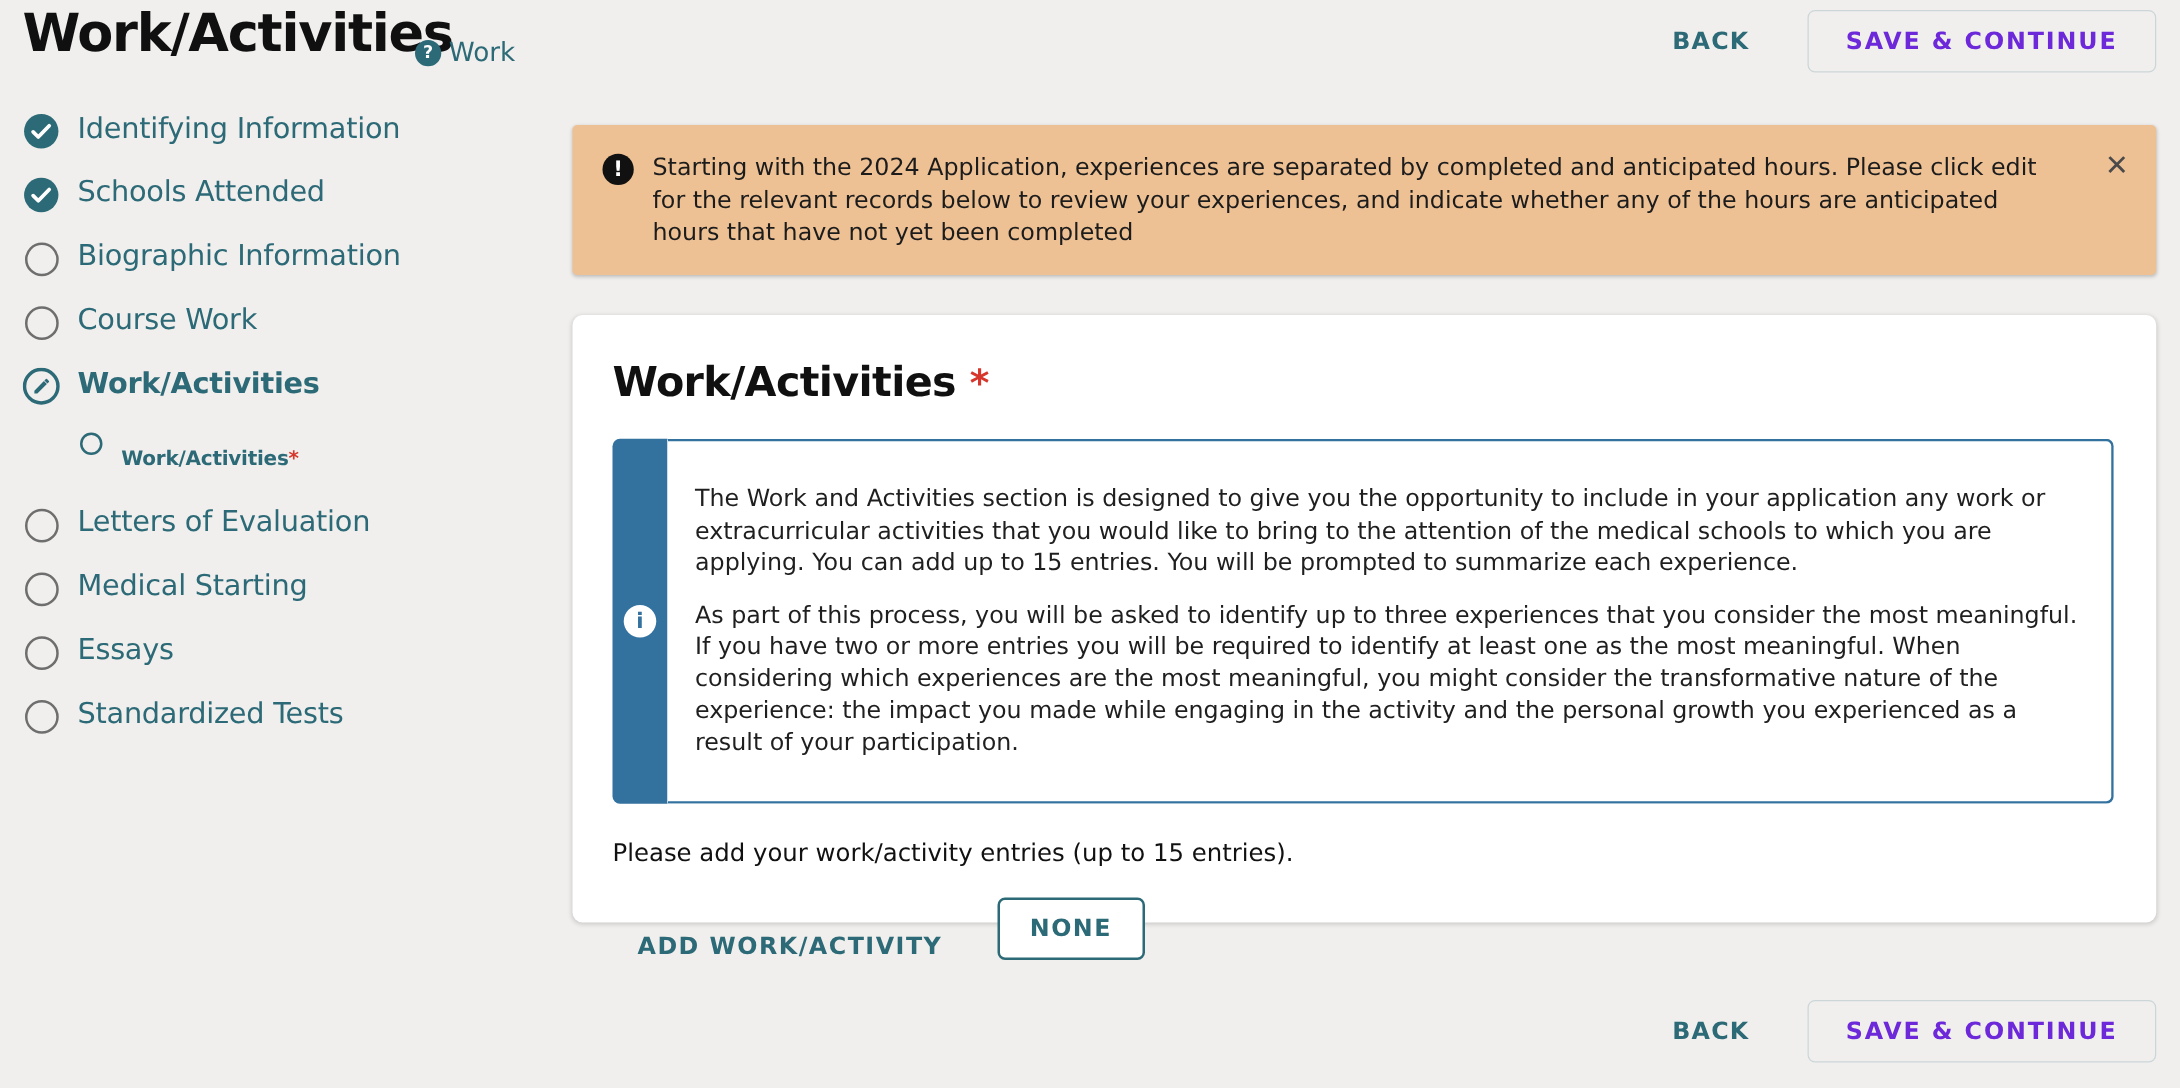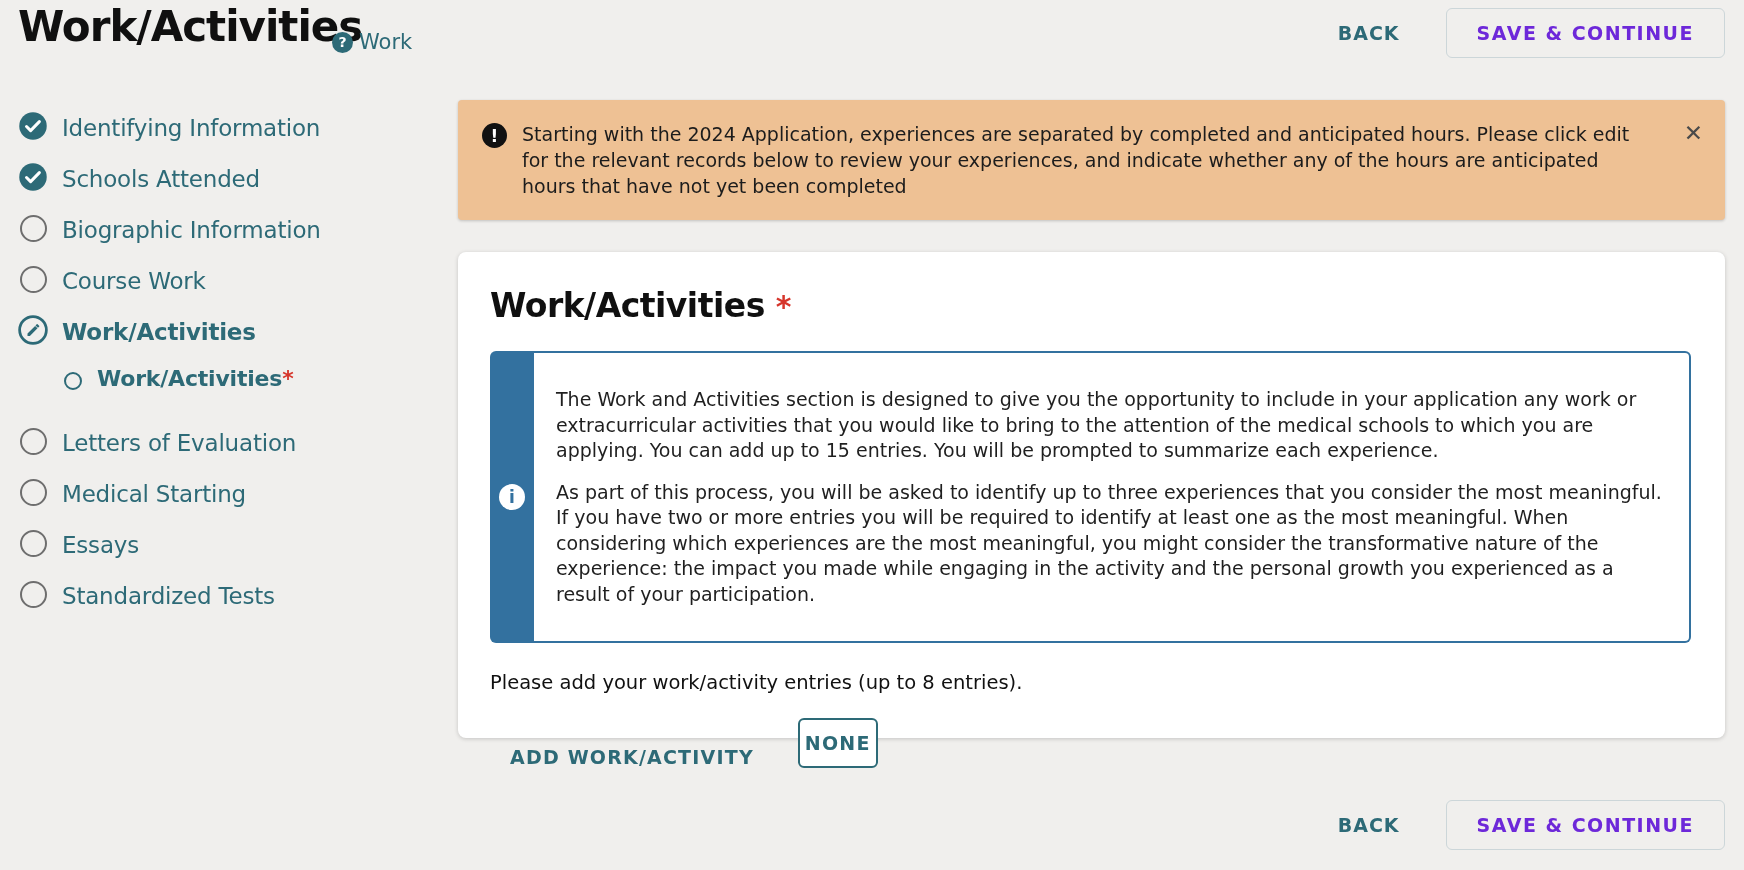--- a/index.html
+++ b/index.html
@@ -38,35 +38,35 @@
   }
   .save-btn {
     color:#6d28d9; font-size:19px; font-weight:700; letter-spacing:1.5px;
     background:transparent; border:1px solid #ccd6d9; border-radius:6px;
     padding:13px 30px; cursor:default;
     font-family:"DejaVu Sans", sans-serif;
   }
 
   
   .sidebar { position:absolute; left:18px; top:90px; width:420px; }
-  .nav-item { display:flex; align-items:flex-end; gap:14px; height:51px; cursor:pointer; }
+  .nav-item { display:flex; align-items:flex-start; gap:14px; height:51px; cursor:pointer; }
   .nav-label { color:#2d6a77; font-size:23px; font-weight:500; letter-spacing:-0.2px; }
   .nav-item.active .nav-label { font-weight:700; }
   .icon-wrap { width:30px; height:30px; flex:0 0 30px; display:flex; align-items:center; justify-content:center; }
   .circle-empty {
     width:27px; height:27px; border-radius:50%;
     border:2.5px solid #6e6e6e; background:transparent;
   }
   .nav-sub { margin-left:45px; height:46px; margin-bottom:14px; }
   .nav-sub .icon-wrap { width:20px; height:20px; flex:0 0 20px; }
   .circle-sub {
     width:18px; height:18px; border-radius:50%;
     border:2.5px solid #2d6a77; background:transparent;
   }
-  .nav-sub .nav-label { font-weight:700; font-size:22px; }
+  .nav-sub .nav-label { font-weight:700; font-size:16px;margin-top:12px; }
   .req-star { color:#d6362c; font-weight:700; }
 
   
   .main-col { position:absolute; left:458px; top:100px; width:1267px; }
 
   .alert-banner {
     background:#eec194; border-radius:4px;
     box-shadow:0 1px 3px rgba(0,0,0,0.2);
     padding:21px 22px 21px 24px;
     display:flex; align-items:flex-start; gap:15px;
@@ -115,21 +115,21 @@
 
   .entry-actions { margin-top:24px; margin-left:20px; display:flex; align-items:flex-end; gap:44px; }
   .add-work-btn {
     background:none; border:none; color:#2d6a77;
     font-size:19px; font-weight:700; letter-spacing:1.2px; cursor:pointer;
     font-family:"DejaVu Sans", sans-serif;
   }
   .none-btn {
     background:#fff; border:2px solid #2d6a77; border-radius:6px;
     color:#2d6a77; font-size:19px; font-weight:700; letter-spacing:1.2px;
-    padding:12px 5px; cursor:pointer;
+    padding:12px 24px; cursor:pointer;
     font-family:"DejaVu Sans", sans-serif;
   }
 
   svg { display:block; }
 </style>
 </head>
 <body>
 
 <h1 class="page-title">Work/Activities</h1>
 
@@ -240,21 +240,21 @@
     <div class="info-box">
       <div class="info-stripe">
         <span class="info-circle">i</span>
       </div>
       <div class="info-content">
         <p>The Work and Activities section is designed to give you the opportunity to include in your application any work or extracurricular activities that you would like to bring to the attention of the medical schools to which you are applying. You can add up to 15 entries. You will be prompted to summarize each experience.</p>
         <p>As part of this process, you will be asked to identify up to three experiences that you consider the most meaningful. If you have two or more entries you will be required to identify at least one as the most meaningful. When considering which experiences are the most meaningful, you might consider the transformative nature of the experience: the impact you made while engaging in the activity and the personal growth you experienced as a result of your participation.</p>
       </div>
     </div>
 
-    <div class="instruction">Please add your work/activity entries (up to 8 entries).</div>
+    <div class="instruction">Please add your work/activity entries (up to 15 entries).</div>
 
     <div class="entry-actions">
       <button class="add-work-btn">ADD WORK/ACTIVITY</button>
       <button class="none-btn">NONE</button>
     </div>
   </section>
 
 </div>
 
 <div class="actions-row actions-bottom">

